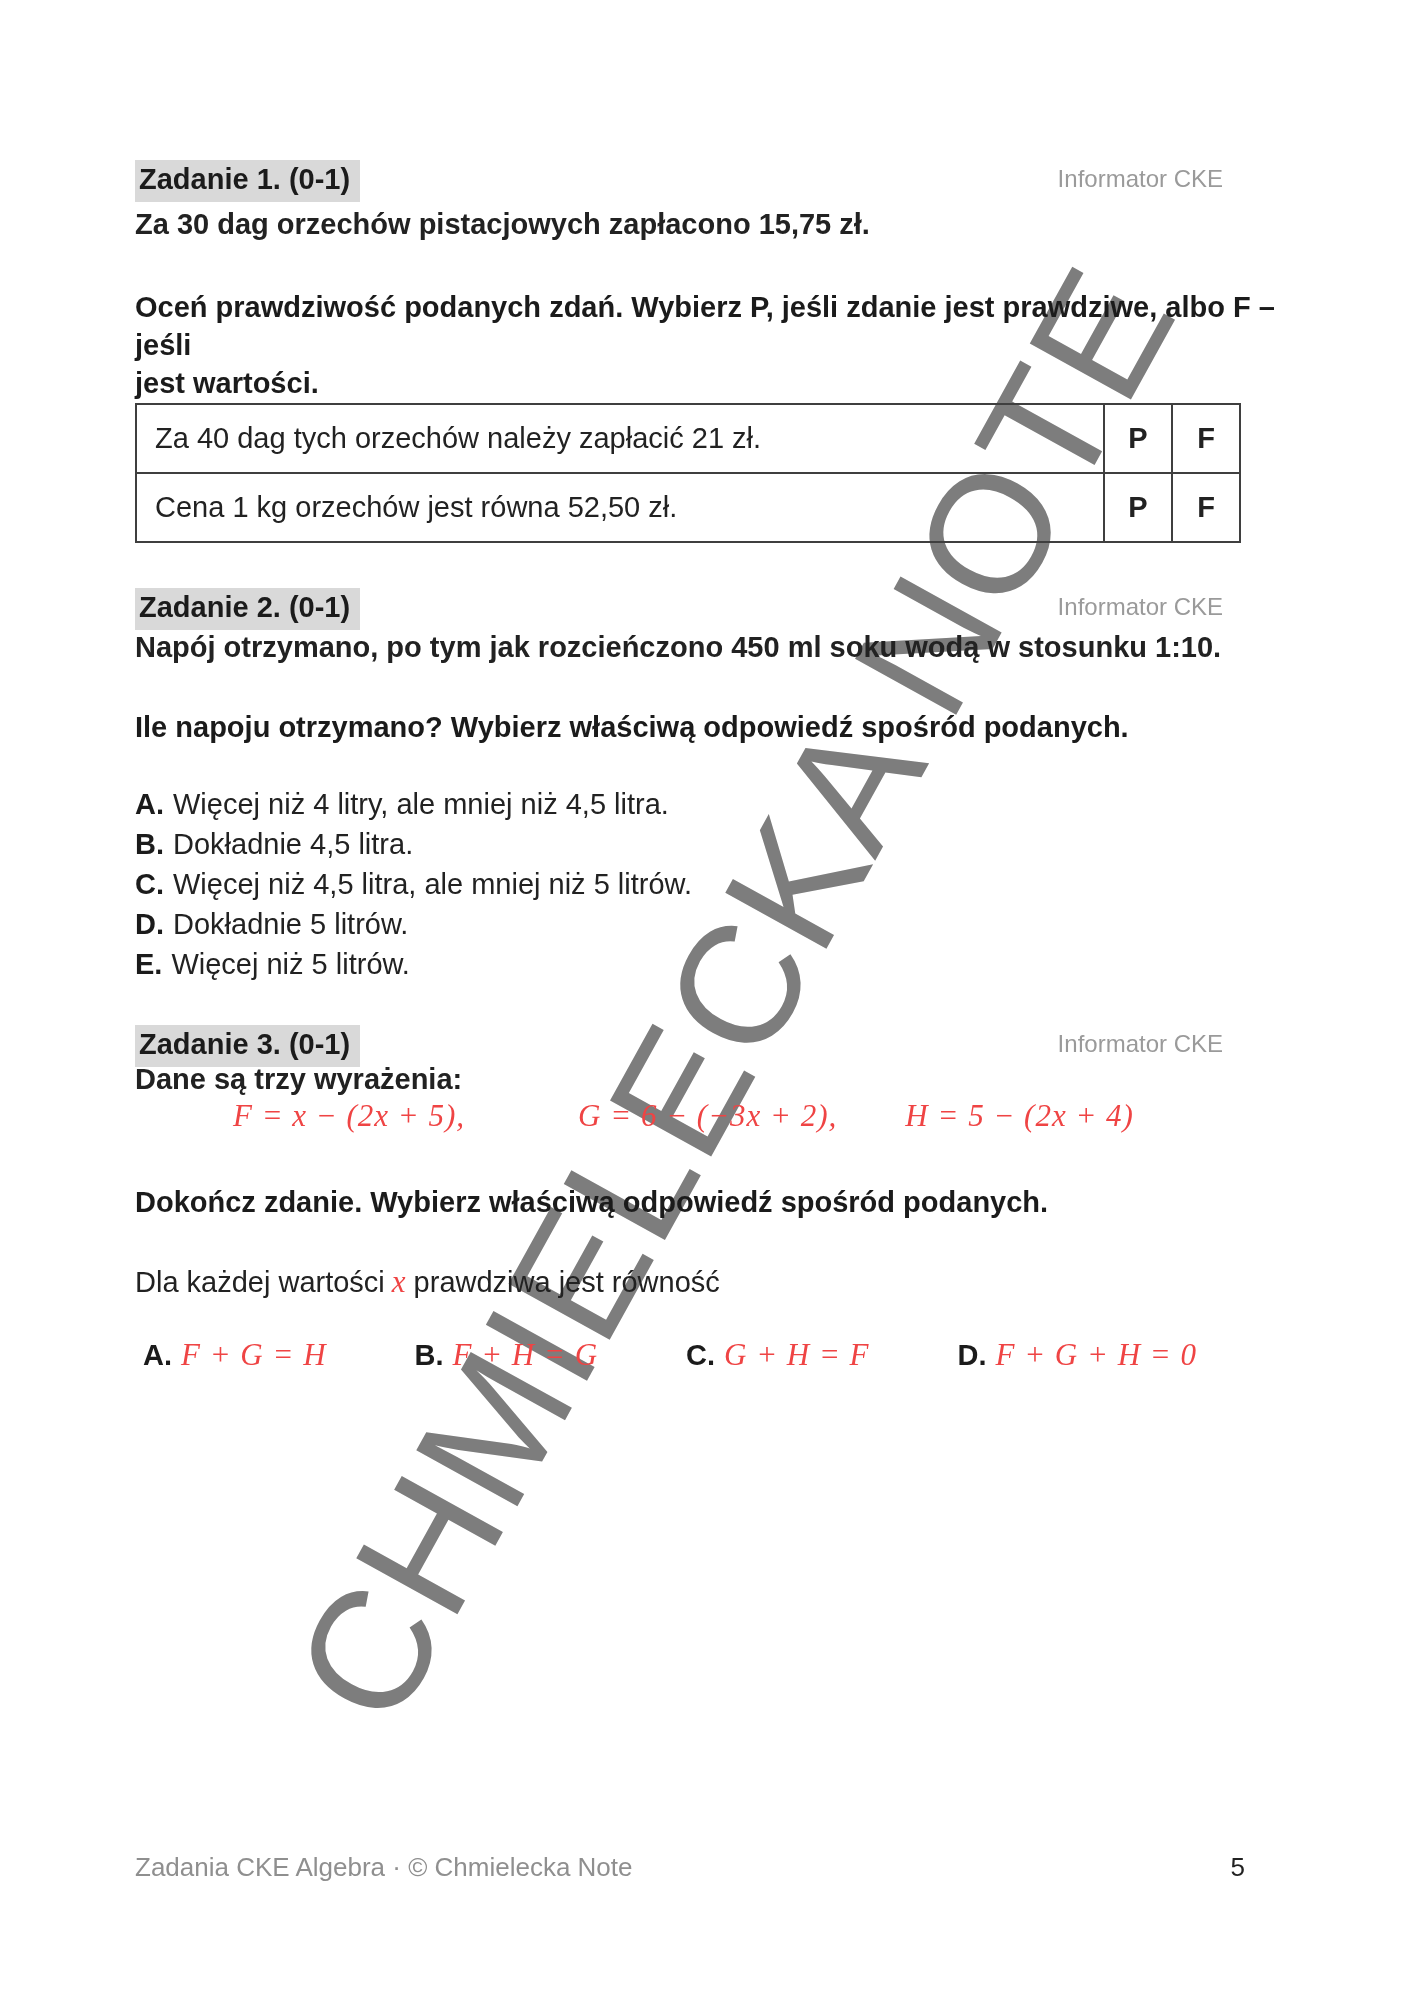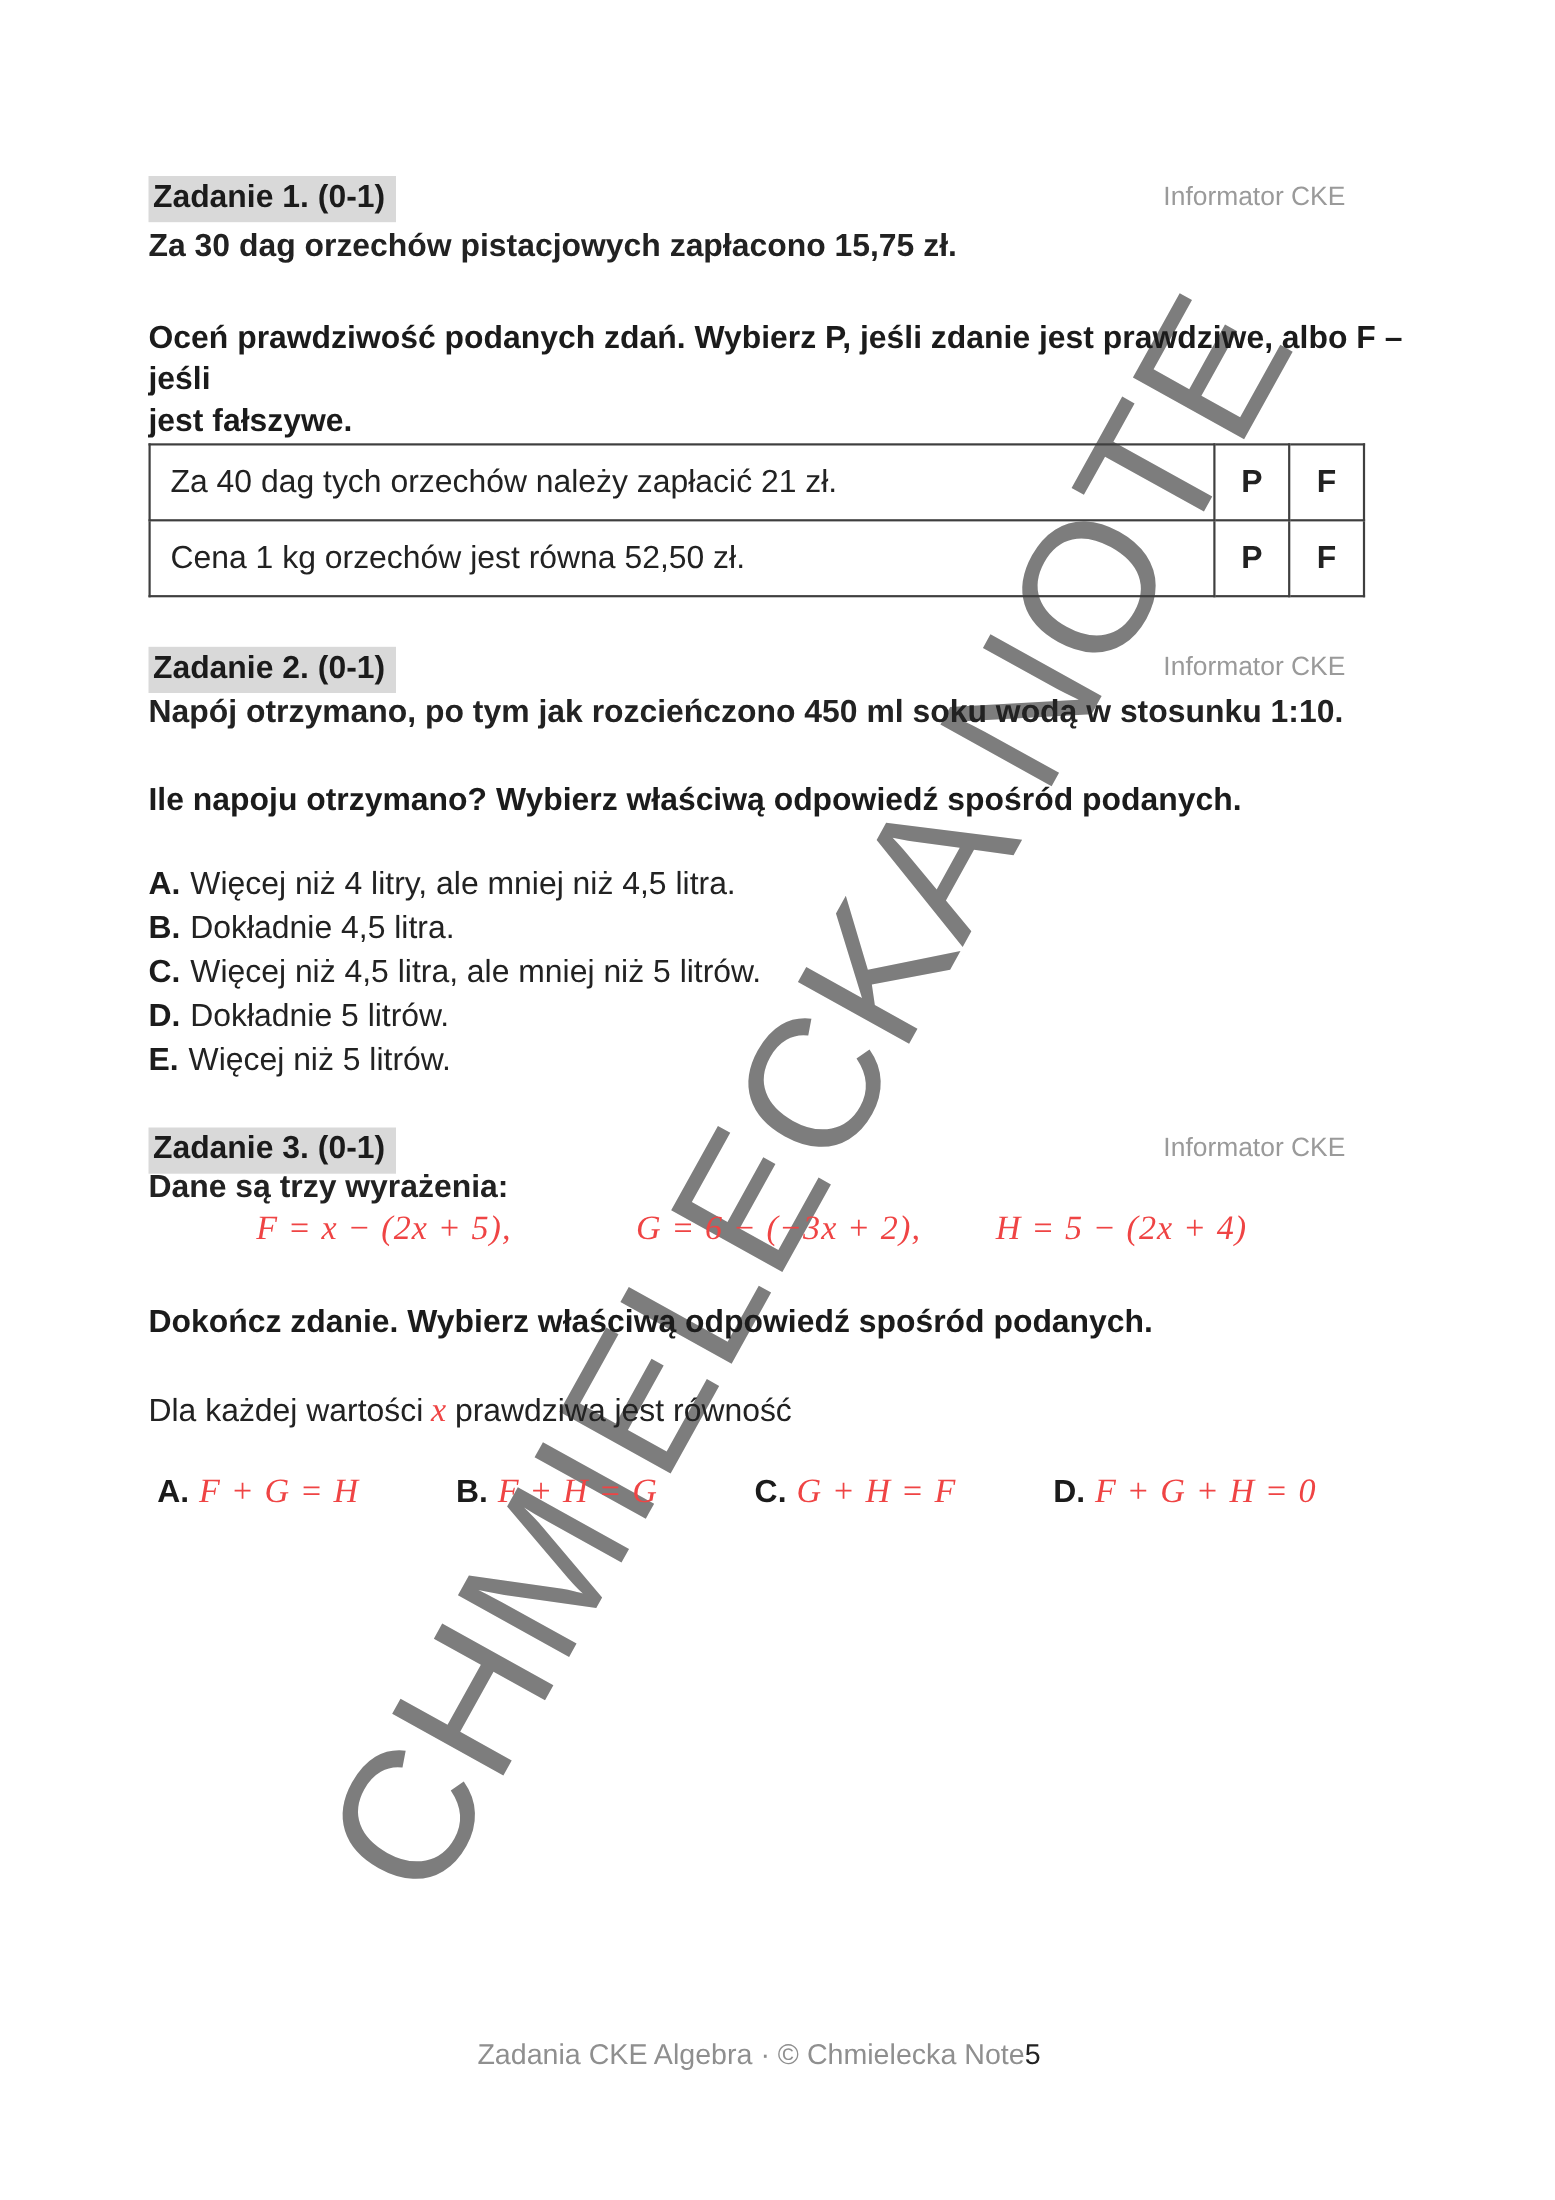--- a/index.html
+++ b/index.html
@@ -30,41 +30,41 @@
   .options .opt { display:flex; align-items:baseline; height:40px; font-size:29px; }
   .opt-letter { font-weight:bold; color:#1b1b1b; margin-right:9px; }
   .math { font-family:"Liberation Serif", serif; font-style:italic; font-size:31px; color:#ef4444; letter-spacing:1px; }
   .formula-row { width:1118px; padding-left:98px; display:flex; box-sizing:border-box; }
   .f2 { margin-left:113px; }
   .f3 { margin-left:68px; }
   .eq-options { width:1062px; display:flex; justify-content:space-between; padding-left:8px; box-sizing:border-box; }
   .eq-opt { display:flex; align-items:baseline; font-size:29px; }
   .prompt { font-size:29px; line-height:36px; }
   .prompt .math { margin:0 7px; }
-  .footer { width:1110px; display:flex; justify-content:center; font-size:26px; }
+  .footer { width:1110px; display:flex; justify-content:space-between; font-size:26px; }
   .footer-left { color:#8f8f8f; }
   .page-num { color:#222; }
 </style>
 </head>
 <body>
 
 <div class="page">
 
   <div class="watermark">CHMIELECKA NOTE</div>
 
   <div class="abs task-header" style="top:160px">
     <span class="task-title">Zadanie 1. (0-1)</span>
     <span class="source">Informator CKE</span>
   </div>
 
   <div class="abs body" style="top:206px; width:1118px">Za 30 dag orzechów pistacjowych zapłacono 15,75 zł.</div>
 
   <div class="abs boldp" style="top:288px; width:1160px">
     <div>Oceń prawdziwość podanych zdań. Wybierz P, jeśli zdanie jest prawdziwe, albo F – jeśli</div>
-    <div>jest fałszywe.</div>
+    <div>jest wartości.</div>
   </div>
 
   <table class="abs statement-table" style="top:403px">
     <tbody>
       <tr>
         <td class="stmt">Za 40 dag tych orzechów należy zapłacić 21 zł.</td>
         <td class="pf">P</td>
         <td class="pf">F</td>
       </tr>
       <tr>

